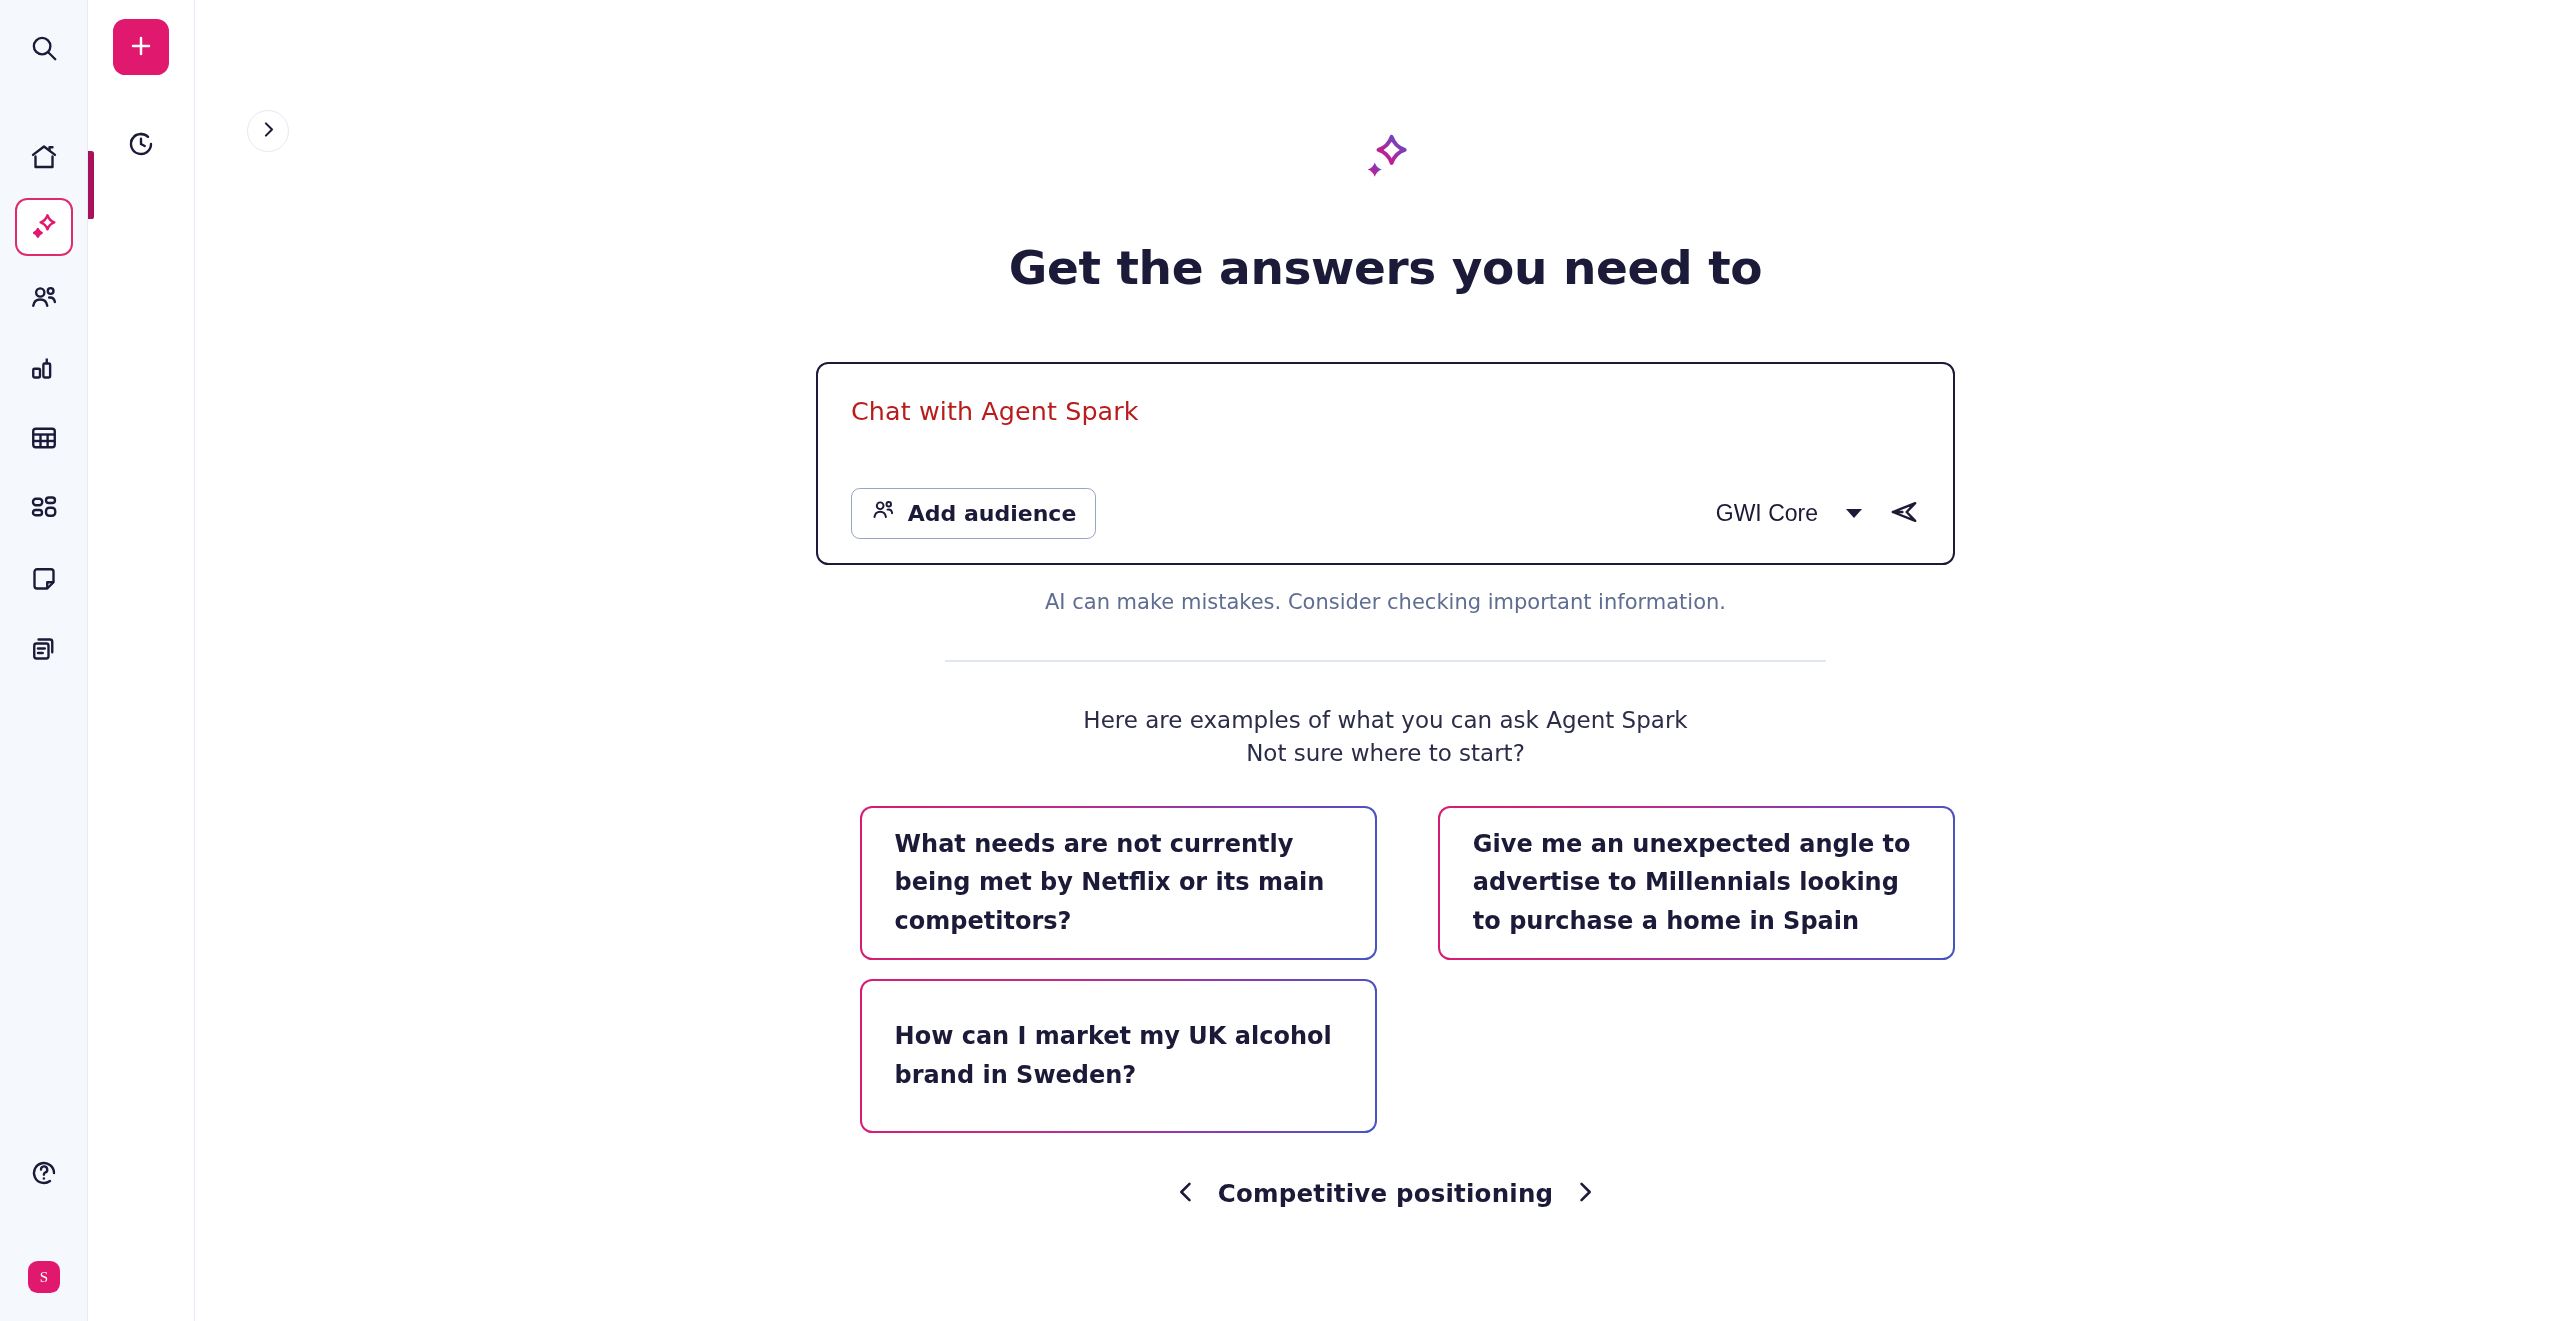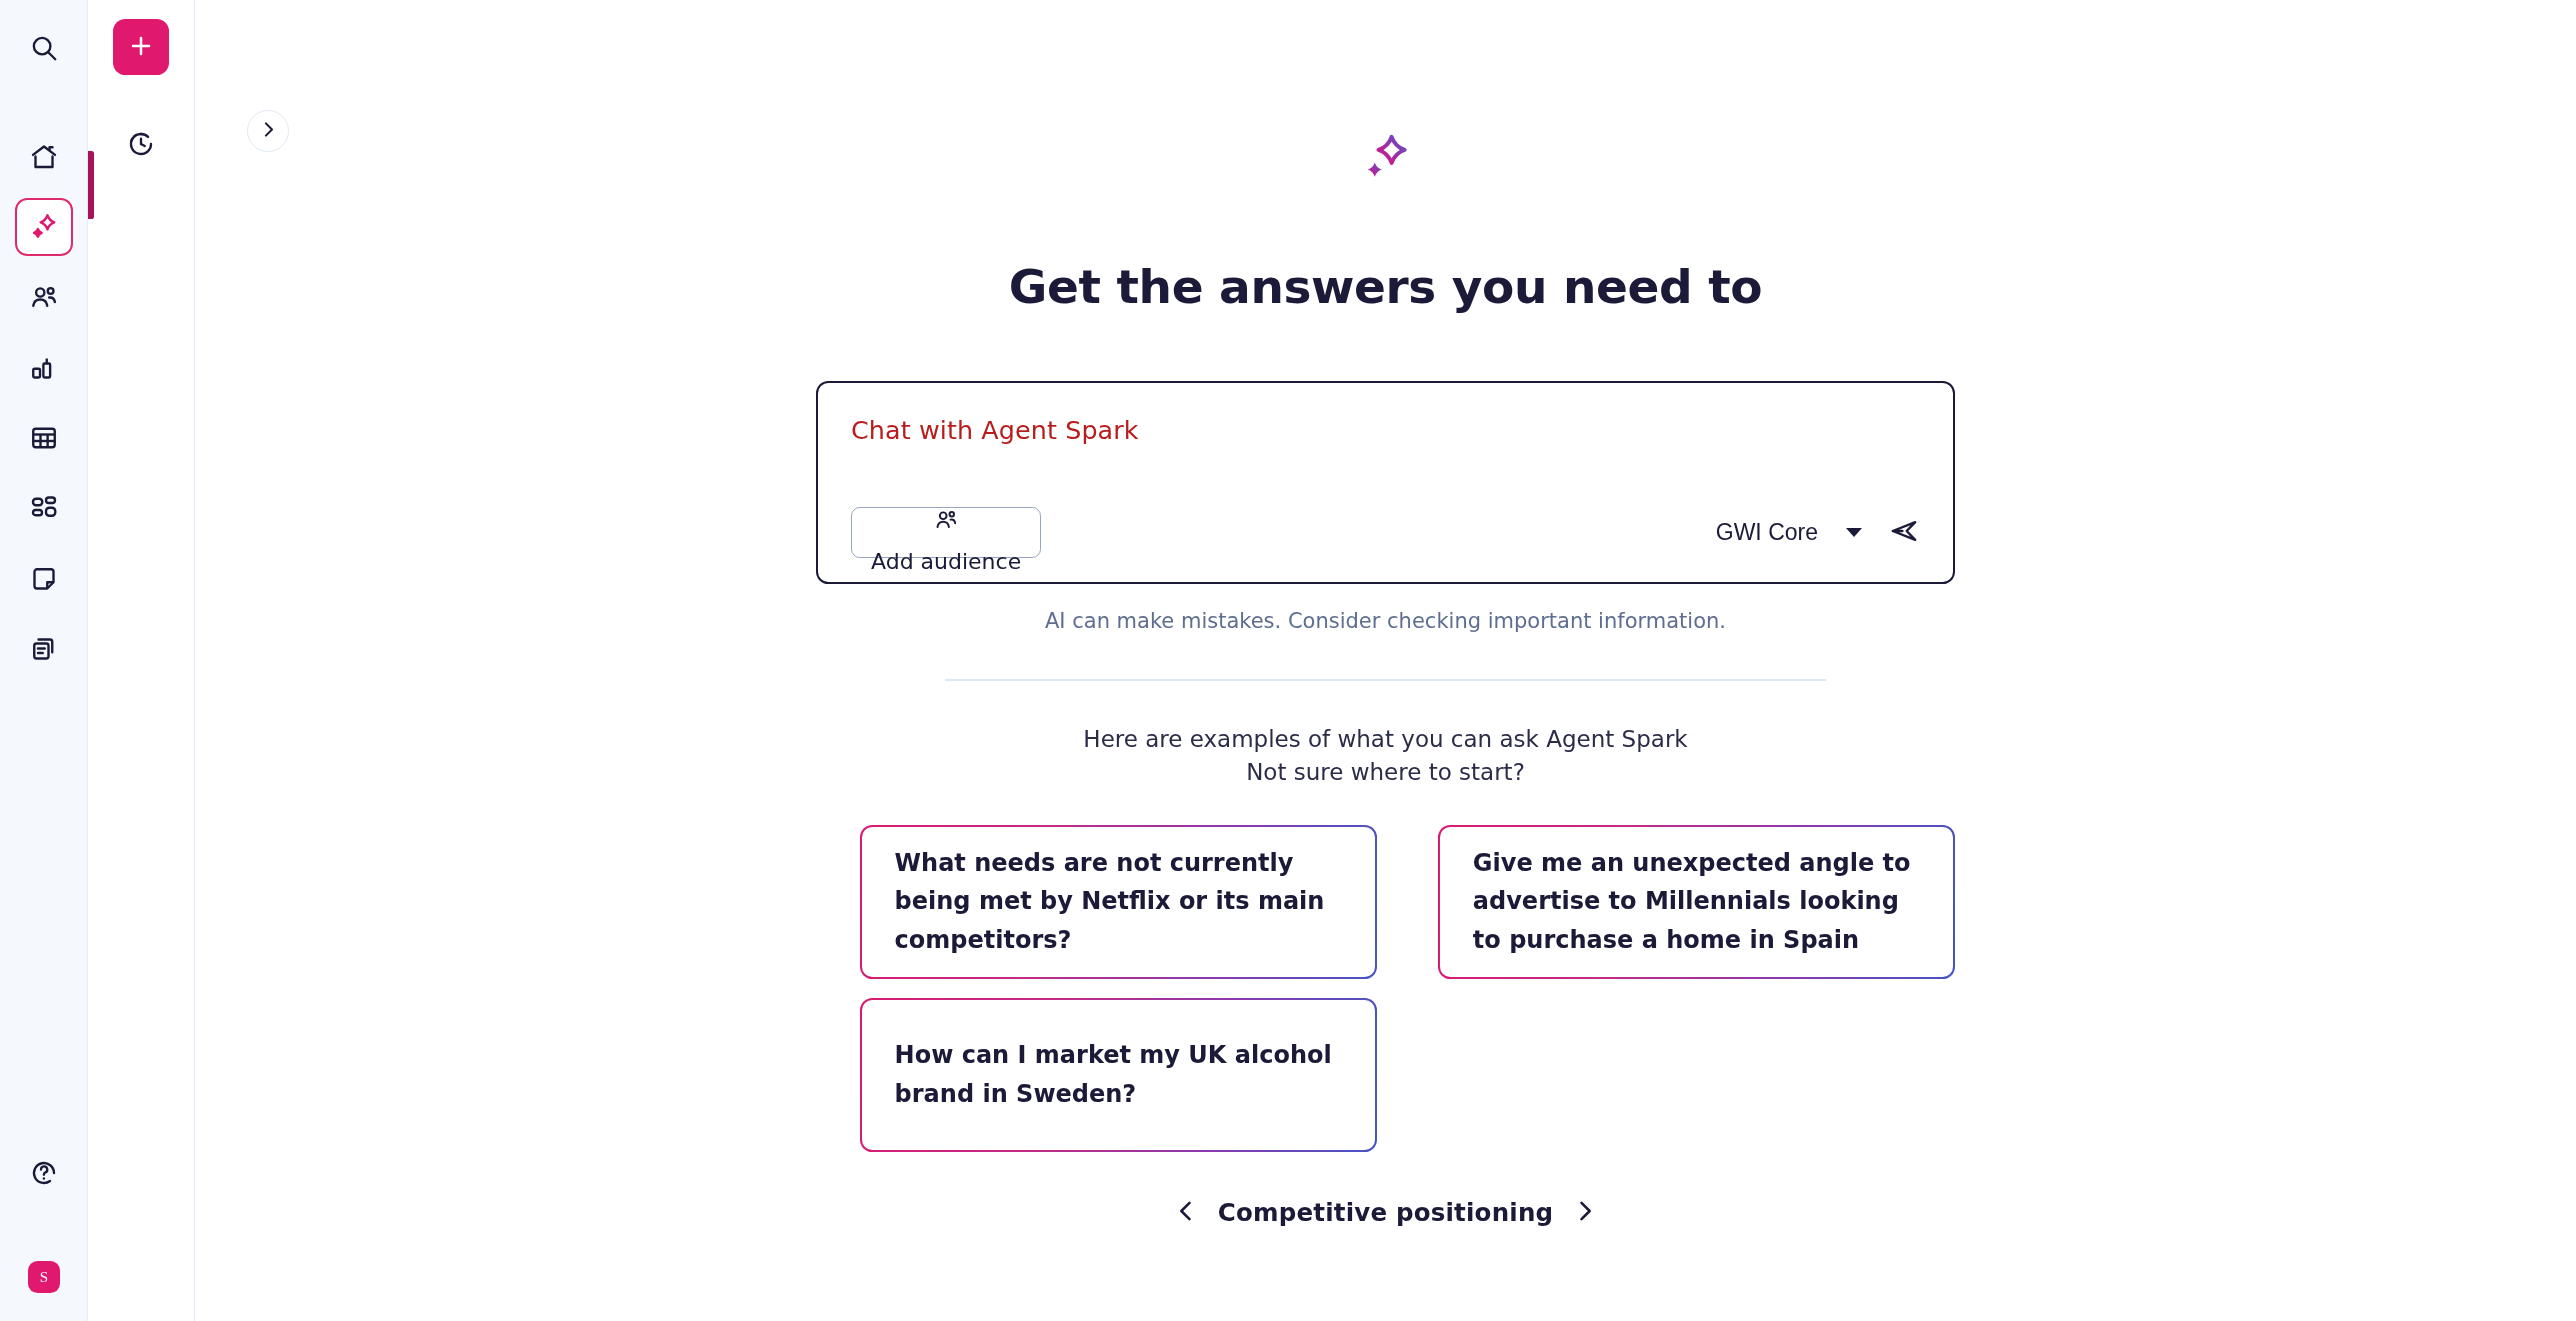--- a/index.html
+++ b/index.html
@@ -83,21 +83,21 @@
   
   .main {
     flex: 1 1 auto; height: 1321px; position: relative;
     display: flex; flex-direction: column; align-items: center;
     background: #ffffff;
   }
   .content { width: 1139px; display: flex; flex-direction: column; align-items: center; }
 
   .spark-hero { margin-top: 131px; }
   .hero-title {
-    margin-top: 68px;
+    margin-top: 49px;
     font-size: 47px; line-height: 1.32; font-weight: 700;
     color: #1b1a38; text-align: center; letter-spacing: -0.4px;
     font-family: "DejaVu Sans", sans-serif;
   }
 
   
   .chatbox {
     margin-top: 63px;
     width: 1139px; min-height: 203px;
     border: 2.6px solid #1b1a38; border-radius: 12.3px;
@@ -113,23 +113,22 @@
   }
   .chat-row {
     display:flex; align-items:center; justify-content:space-between;
     margin-top: 40px;
   }
   .add-audience {
     display:flex; align-items:center; gap:12.3px;
     height: 51px; padding: 0 19px;
     border: 1.8px solid #97a5c2; border-radius: 8.8px;
     background:#fff; cursor:pointer;
-    font-size: 22px; font-weight: 400; color:#1b1a38;
+    font-size: 22px; font-weight: 700; color:#1b1a38;
     font-family: "DejaVu Sans", sans-serif;
-    flex-direction: column;
   }
   .chat-right { display:flex; align-items:center; gap: 26px; }
   .model-select {
     display:flex; align-items:center; gap: 28px;
     cursor:pointer; font-size: 23px; color:#1b1a38;
     font-family: "Liberation Sans", sans-serif;
   }
   .caret { width:0;height:0;border-left:8px solid transparent;border-right:8px solid transparent;border-top:9.6px solid #1b1a38; }
   .send-btn { cursor:pointer; display:flex; align-items:center; }
 

